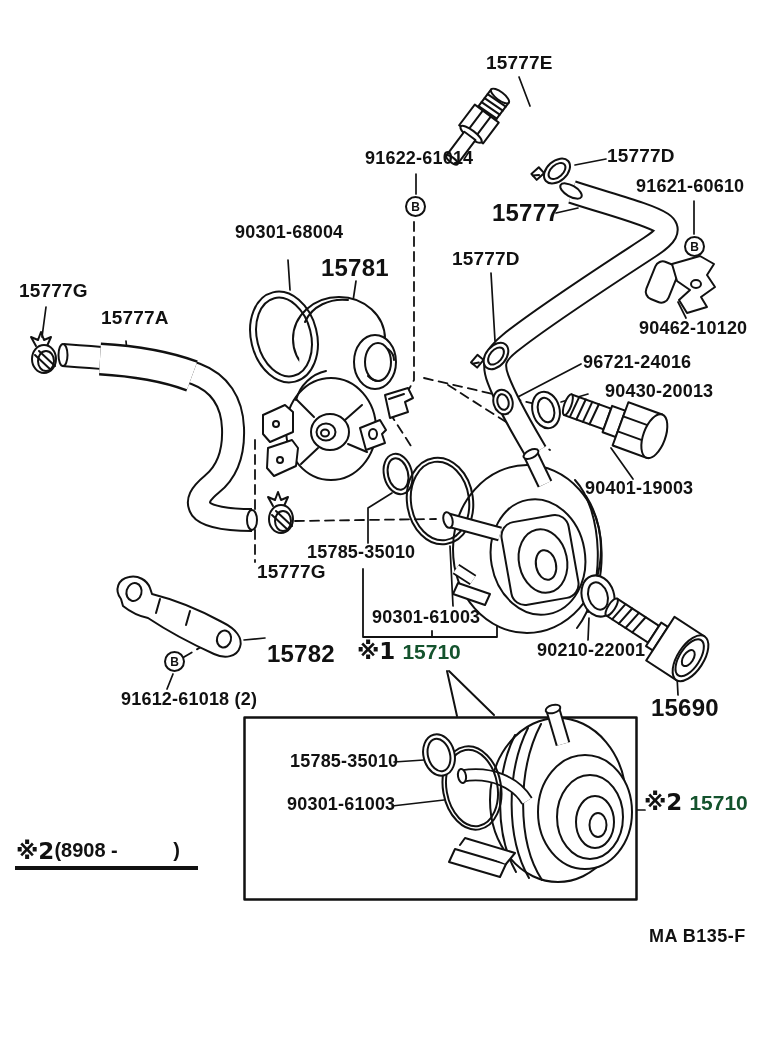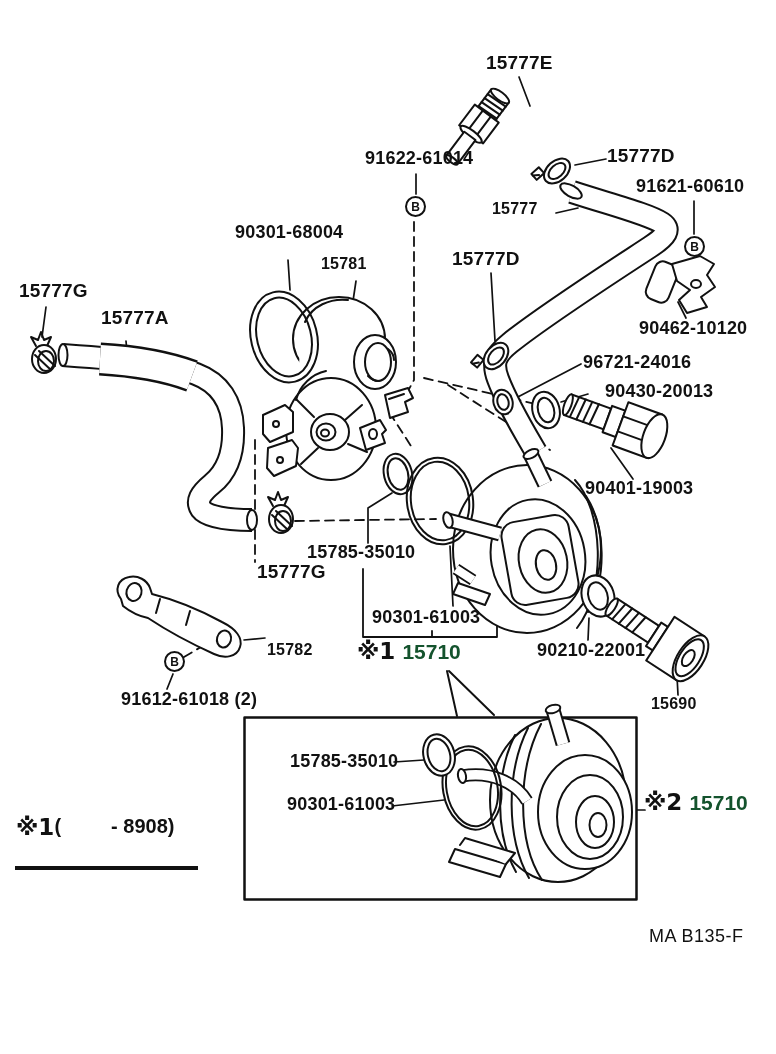--- a/index.html
+++ b/index.html
@@ -1,30 +1,30 @@
 <!DOCTYPE html>
 <html><head>
 <meta charset="utf-8">
 <style>
   html,body{margin:0;padding:0;background:#fff;}
   .stage{position:relative;width:776px;height:1054px;background:#fff;overflow:hidden;
          font-family:"Liberation Sans",sans-serif;color:#111;}
   .stage svg{position:absolute;left:0;top:0;}
   .lbl{position:absolute;font-weight:bold;color:#111;white-space:nowrap;letter-spacing:.2px;line-height:1;}
-  .s18{font-size:18px;} .s19{font-size:19px;} .s20{font-size:16px;}
+  .s18{font-size:18px;} .s19{font-size:19px;} .s20{font-size:24px;}
   .refgrp{position:absolute;white-space:nowrap;line-height:1;}
   .ref-marker{font-family:"DejaVu Sans",sans-serif;font-weight:bold;font-size:23px;color:#111;}
   .ref-num{font-family:"Liberation Sans",sans-serif;font-weight:bold;font-size:21px;color:#14532d;margin-left:7px;}
   .legend-row{position:absolute;white-space:nowrap;line-height:1;}
   .legend-range{font-family:"Liberation Sans",sans-serif;font-weight:bold;font-size:20px;white-space:pre;vertical-align:2px;}
   .legend-underline{position:absolute;left:15px;top:866px;width:183px;height:4px;background:#111;}
   .bmark{position:absolute;width:21px;height:21px;border:2px solid #111;border-radius:50%;
          background:#fff;box-sizing:border-box;display:flex;align-items:center;justify-content:center;
          font:bold 12px "Liberation Sans",sans-serif;color:#111;}
-  .footer{position:absolute;font-weight:normal;font-size:18px;letter-spacing:.5px;}
+  .footer{position:absolute;font-weight:bold;font-size:18px;letter-spacing:.5px;}
 </style>
 </head>
 <body>
 
 <div class="stage">
 
 <svg width="776" height="1054" viewBox="0 0 776 1054">
   <defs>
     <g id="clampG">
       <path d="M-8,-13 l-5,-9 l7,3 l3,-8 l3,8 l7,-3 l-4,9" fill="none"></path>
@@ -313,20 +313,20 @@
 <div class="lbl s18" style="left:290px;top:752px;">15785-35010</div>
 <div class="lbl s18" style="left:287px;top:795px;">90301-61003</div>
 
 <div class="refgrp" style="left:357px;top:640px;">
   <span class="ref-marker">※1</span><span class="ref-num">15710</span>
 </div>
 <div class="refgrp" style="left:644px;top:791px;">
   <span class="ref-marker">※2</span><span class="ref-num">15710</span>
 </div>
 
-<div class="legend-row" style="left:16px;top:816px;">
-  <span class="ref-marker">※1</span><span class="legend-range">(         - 8908)</span>
+<div class="legend-row" style="left:16px;top:840px;">
+  <span class="ref-marker">※2</span><span class="legend-range">(8908 -          )</span>
 </div>
 <div class="legend-underline"></div>
 
 <div class="footer" style="left:649px;top:926px;">MA B135-F</div>
 
 </div>
 
 </body></html>

